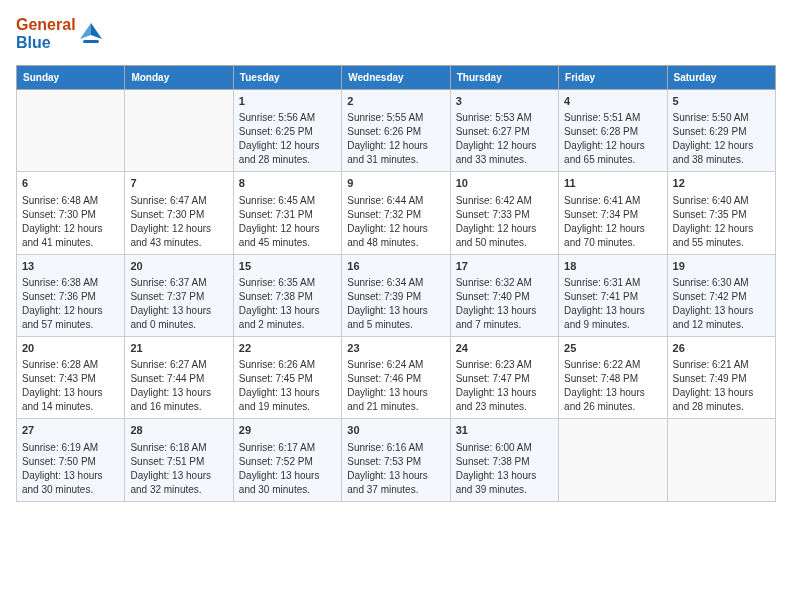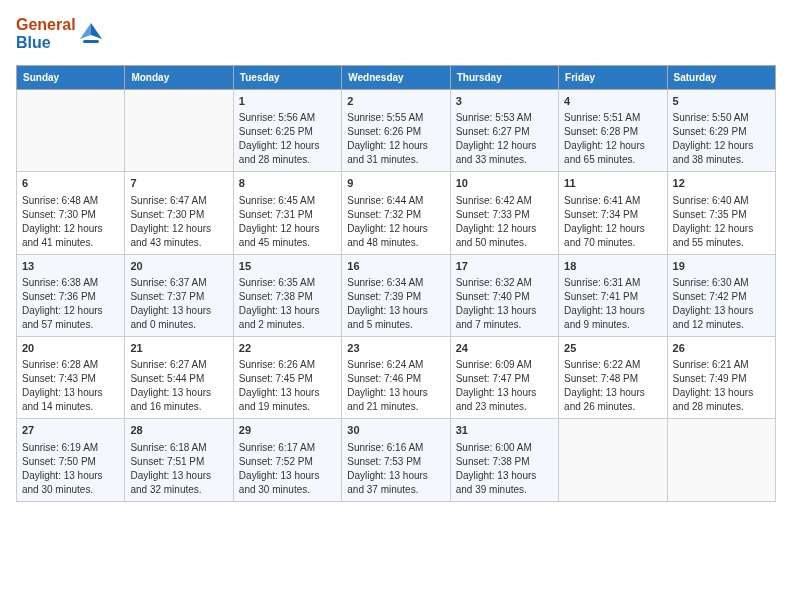--- a/index.html
+++ b/index.html
@@ -252,41 +252,41 @@
         <td>
           <span class="day-num">20</span>
           <div>Sunrise: 6:28 AM</div>
           <div>Sunset: 7:43 PM</div>
           <div>Daylight: 13 hours</div>
           <div>and 14 minutes.</div>
         </td>
         <td>
           <span class="day-num">21</span>
           <div>Sunrise: 6:27 AM</div>
-          <div>Sunset: 5:44 PM</div>
+          <div>Sunset: 7:44 PM</div>
           <div>Daylight: 13 hours</div>
           <div>and 16 minutes.</div>
         </td>
         <td>
           <span class="day-num">22</span>
           <div>Sunrise: 6:26 AM</div>
           <div>Sunset: 7:45 PM</div>
           <div>Daylight: 13 hours</div>
           <div>and 19 minutes.</div>
         </td>
         <td>
           <span class="day-num">23</span>
           <div>Sunrise: 6:24 AM</div>
           <div>Sunset: 7:46 PM</div>
           <div>Daylight: 13 hours</div>
           <div>and 21 minutes.</div>
         </td>
         <td>
           <span class="day-num">24</span>
-          <div>Sunrise: 6:09 AM</div>
+          <div>Sunrise: 6:23 AM</div>
           <div>Sunset: 7:47 PM</div>
           <div>Daylight: 13 hours</div>
           <div>and 23 minutes.</div>
         </td>
         <td>
           <span class="day-num">25</span>
           <div>Sunrise: 6:22 AM</div>
           <div>Sunset: 7:48 PM</div>
           <div>Daylight: 13 hours</div>
           <div>and 26 minutes.</div>

